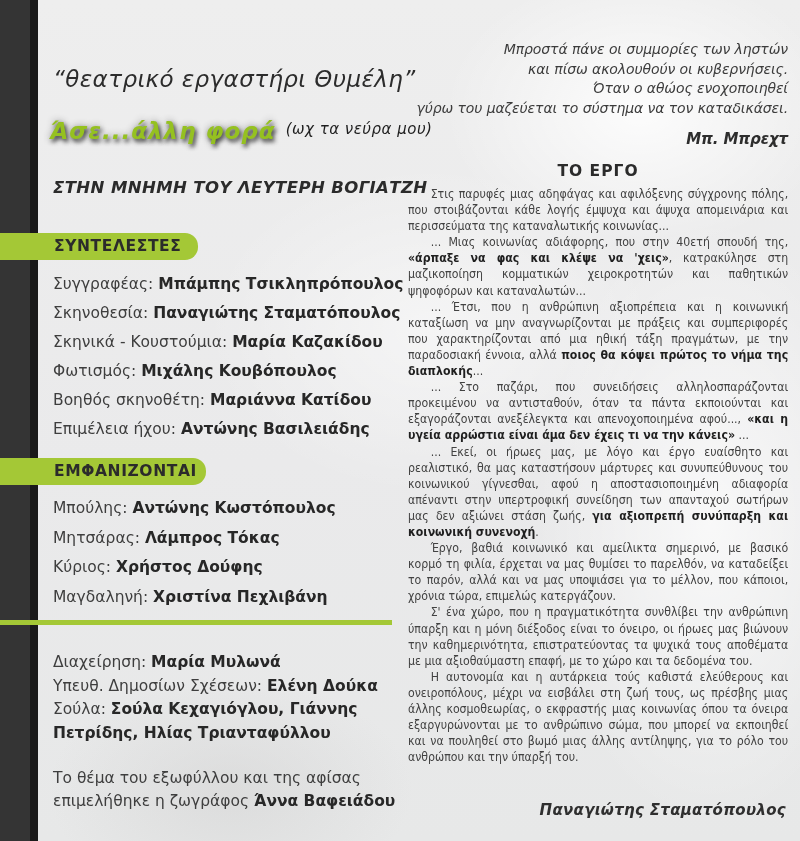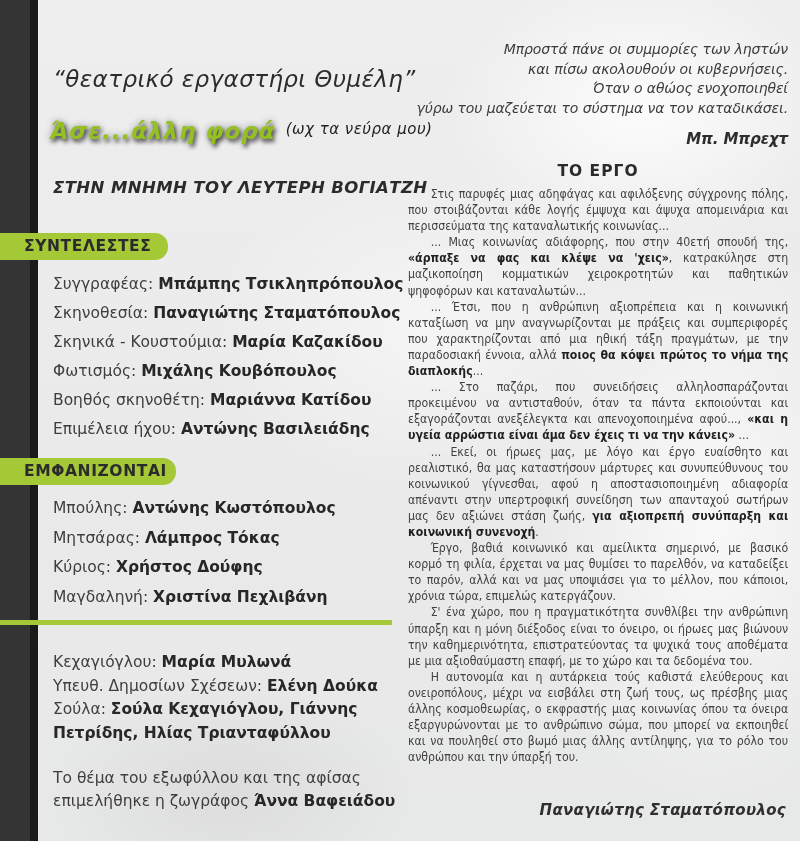--- a/index.html
+++ b/index.html
@@ -33,21 +33,21 @@
     position:relative;top:-5px;letter-spacing:.5px;
   }
   .memorial{
     position:absolute;left:53px;top:178px;width:380px;
     font-size:16.5px;font-weight:bold;font-style:italic;color:#2b2b2b;letter-spacing:.4px;white-space:nowrap;
   }
   .banner{
     position:absolute;left:0;height:27px;line-height:27px;
     background:var(--accent-green);color:#2b2b2b;
     font-weight:bold;font-size:15.5px;letter-spacing:.6px;
-    padding-left:24px;border-radius:0 13px 13px 0;white-space:nowrap;
+    padding-left:54px;border-radius:0 13px 13px 0;white-space:nowrap;
   }
   .banner-credits{top:233px;width:144px;}
   .banner-cast{top:458px;width:152px;}
   .people-list{position:absolute;left:53px;font-size:15.5px;color:#3e3e3e;}
   .people-list .row{height:29px;line-height:29px;white-space:nowrap;}
   .people-list .nm{font-weight:bold;color:#272727;}
   .credits-list{top:270px;}
   .cast-list{top:494px;line-height:29.5px;}
   .cast-list .row{height:29.5px;}
   .green-divider{
@@ -113,21 +113,21 @@
   <div class="people-list cast-list">
       <div class="row"><span class="lab">Μπούλης: </span><span class="nm">Αντώνης Κωστόπουλος</span></div>
       <div class="row"><span class="lab">Μητσάρας: </span><span class="nm">Λάμπρος Τόκας</span></div>
       <div class="row"><span class="lab">Κύριος: </span><span class="nm">Χρήστος Δούφης</span></div>
       <div class="row"><span class="lab">Μαγδαληνή: </span><span class="nm">Χριστίνα Πεχλιβάνη</span></div>
     </div>
 
   <div class="green-divider"></div>
 
   <div class="management-list">
-      <div class="row"><span class="lab">Κεχαγιόγλου: </span><span class="nm">Μαρία Μυλωνά</span></div>
+      <div class="row"><span class="lab">Διαχείρηση: </span><span class="nm">Μαρία Μυλωνά</span></div>
       <div class="row"><span class="lab">Υπευθ. Δημοσίων Σχέσεων: </span><span class="nm">Ελένη Δούκα</span></div>
       <div class="row"><span class="lab">Σούλα: </span><span class="nm">Σούλα Κεχαγιόγλου, Γιάννης Πετρίδης, Ηλίας Τριανταφύλλου</span></div>
     </div>
 
   <div class="note"><span>Το θέμα του εξωφύλλου και της αφίσας επιμελήθηκε η ζωγράφος </span><b>Άννα Βαφειάδου</b></div>
 
   <div class="quote">
     <div>
         <div>Μπροστά πάνε οι συμμορίες των ληστών</div>
         <div>και πίσω ακολουθούν οι κυβερνήσεις.</div>

